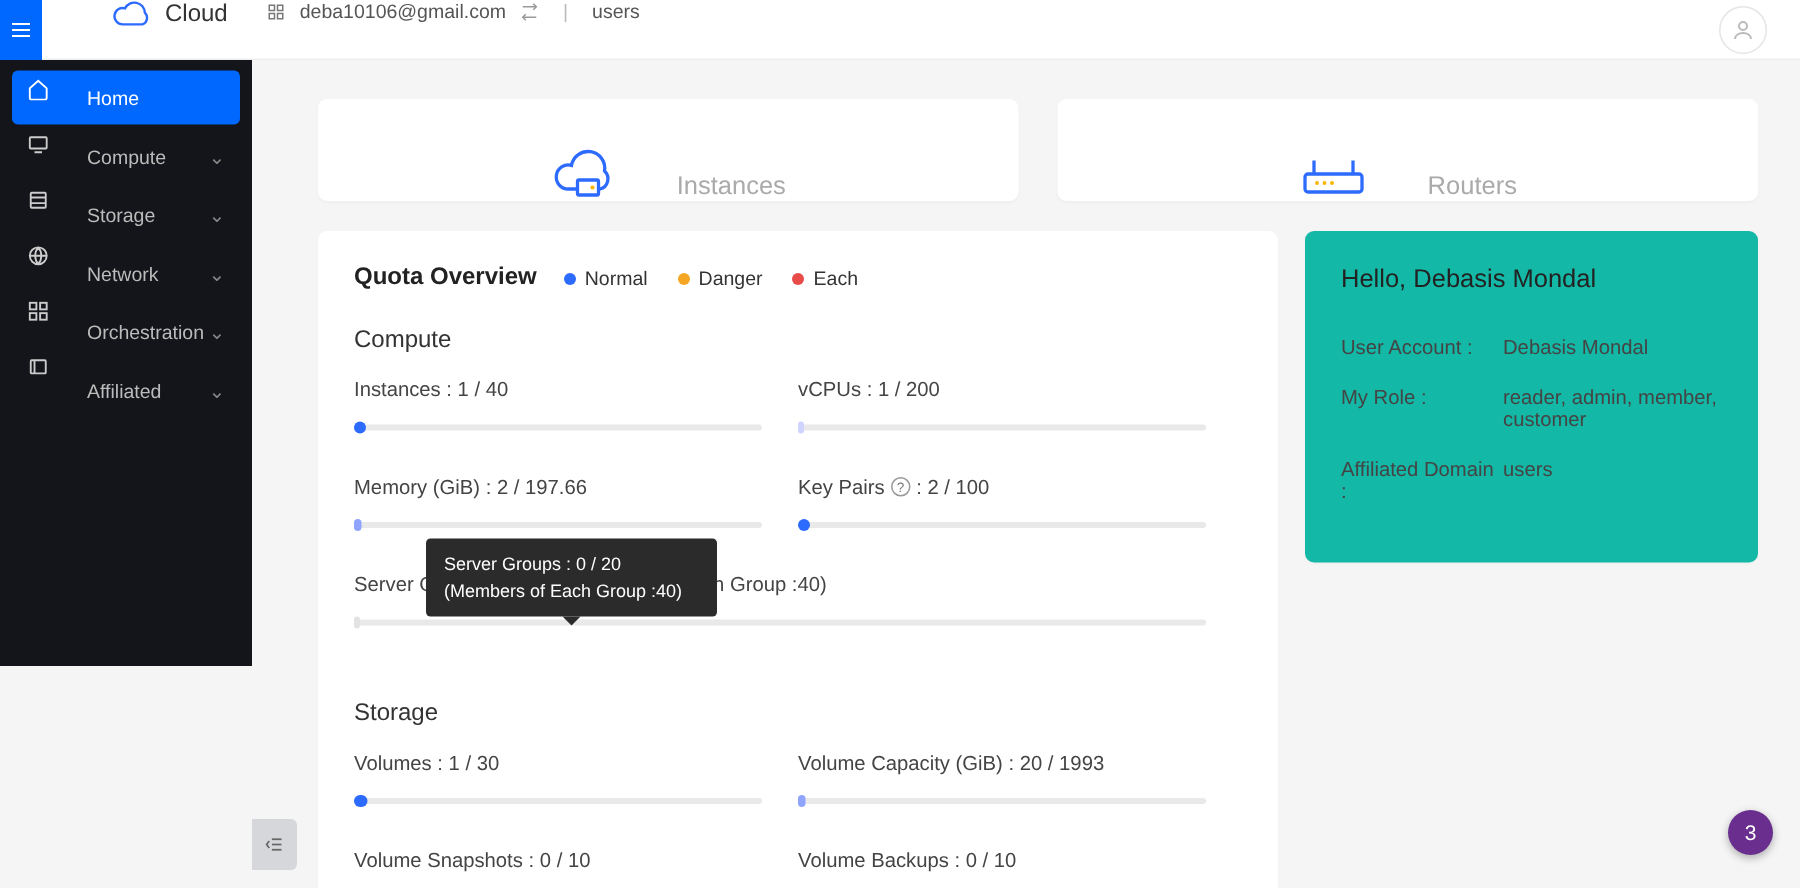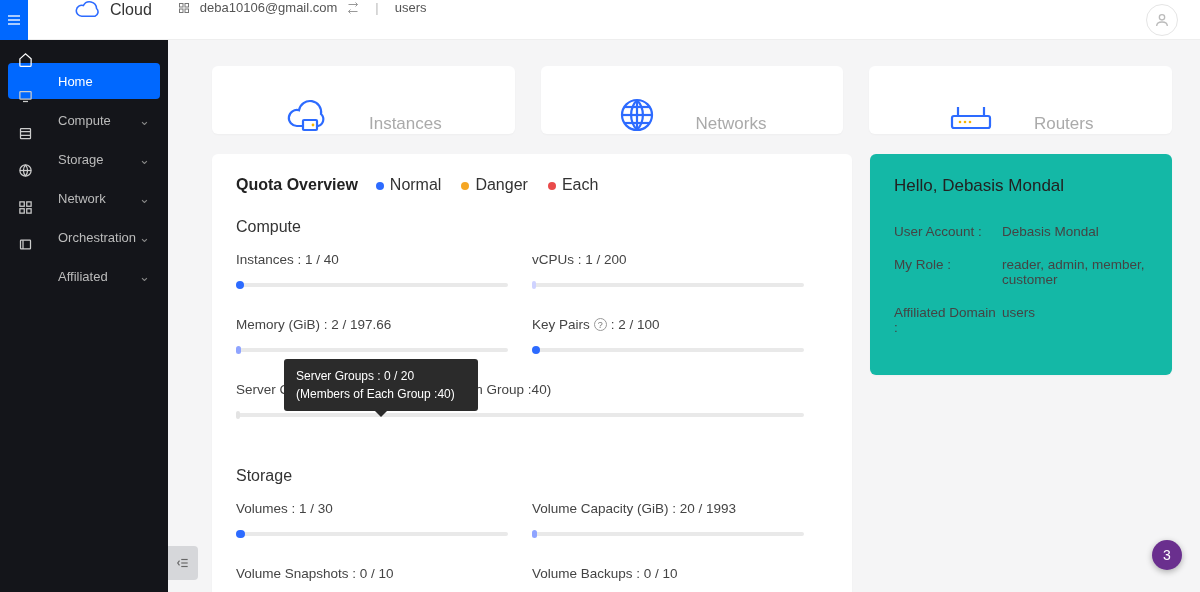--- a/index.html
+++ b/index.html
@@ -7,38 +7,38 @@
 .topbar{height:40px;background:#fff;display:flex;align-items:flex-start;border-bottom:1px solid #eee;position:relative;z-index:5}
 .hamburger{width:28px;height:40px;background:#0068ff;display:flex;align-items:center;justify-content:center;color:#fff;cursor:pointer}
 .hamburger svg{width:16px;height:16px}
 .logo-wrap{display:flex;align-items:center;gap:8px;padding:0 20px 0 46px}
 .logo-text{font-size:16px;color:#333}
 .bc{display:flex;align-items:center;gap:10px;font-size:13px;color:#555;margin-left:6px}
 .bc .sep{color:#bbb;margin:0 6px}
 .bc-grid{width:12px;height:12px}
 .avatar{position:absolute;right:22px;top:4px;width:32px;height:32px;border:1px solid #e5e5e5;border-radius:50%;background:#fff;display:flex;align-items:center;justify-content:center;color:#bbb;cursor:pointer}
 
-.sidebar{position:absolute;left:0;top:40px;width:168px;height:552px;background:#14151a;padding-top:20px}
+.sidebar{position:absolute;left:0;top:40px;width:168px;height:404px;background:#14151a;padding-top:4px}
 .side-strip{position:absolute;left:0;top:40px;width:50px;height:552px;display:flex;flex-direction:column;align-items:center;padding-top:12px;gap:22px;z-index:3;pointer-events:none}
 .side-strip .ico{color:#e6e6e6}
 .side-item{height:36px;margin:3px 8px;border-radius:4px;display:flex;align-items:center;padding-left:50px;padding-right:10px;color:#bbb;font-size:13px;cursor:pointer;justify-content:space-between}
 .side-item.active{background:#0068ff;color:#fff}
 .side-item .chev{color:#888}
 
 .content{position:absolute;left:168px;top:40px;right:0;bottom:0;padding:26px 28px 0 44px;overflow:auto}
 .cards{display:flex;gap:26px;margin-bottom:20px}
 .card{flex:1;background:#fff;border-radius:6px;height:68px;display:flex;align-items:flex-end;justify-content:center;gap:40px;cursor:pointer;box-shadow:0 1px 2px rgba(0,0,0,0.03)}
 .card .cicon{color:#2d6bff}
 .card .clabel{font-size:17px;color:#aaa}
 
 .row2{display:flex;gap:18px;align-items:flex-start}
 .quota{flex:1;background:#fff;border-radius:6px;padding:22px 24px 40px;box-shadow:0 1px 2px rgba(0,0,0,0.03)}
 .quota-head{display:flex;align-items:center;gap:18px;margin-bottom:24px}
 .quota-head h3{font-size:16px;font-weight:600;color:#222}
-.legend{display:flex;gap:20px;font-size:16px;align-items:center}
+.legend{display:flex;gap:20px;font-size:13px;align-items:center}
 .dot{width:8px;height:8px;border-radius:50%;display:inline-block;margin-right:6px}
 .dot.n{background:#2d6bff}.dot.d{background:#f5a623}.dot.f{background:#e94b4b}
 .section-title{font-size:16px;color:#333;margin-bottom:16px}
 .qgrid{display:flex;flex-wrap:wrap}
 .qitem{width:50%;margin-bottom:30px;position:relative}
 .qitem.full{width:100%}
 .qlabel{font-size:13.5px;color:#444;margin-bottom:16px;display:flex;align-items:center;gap:4px}
 .qlabel .hint{width:13px;height:13px;border:1px solid #999;border-radius:50%;display:inline-flex;align-items:center;justify-content:center;font-size:9px;color:#777}
 .bar{width:92%;height:4px;background:#e9e9e9;border-radius:4px;position:relative}
 .bar .fill{position:absolute;left:0;top:-2px;height:8px;border-radius:4px;background:#2d6bff}
@@ -168,31 +168,20 @@
   <div class="cards">
     <div class="card">
       <svg class="cicon" width="44" height="36" viewBox="0 0 44 36" fill="none" stroke="#2d6bff" stroke-width="2.2">
           <path d="M33 28H12a8 8 0 1 1 2-15.7A10 10 0 0 1 36 16a7 7 0 0 1-3 12z"></path>
           <rect x="18" y="22" width="14" height="10" rx="1" fill="#fff"></rect>
           <circle cx="28" cy="27" r="1.4" fill="#f7b500" stroke="none"></circle>
         </svg>
       <span class="clabel">Instances</span>
     </div>
     <div class="card">
-      <svg class="cicon" width="38" height="38" viewBox="0 0 38 38" fill="none" stroke="#2d6bff" stroke-width="2.2">
-          <circle cx="19" cy="19" r="15"></circle>
-          <line x1="4" y1="19" x2="34" y2="19"></line>
-          <line x1="19" y1="4" x2="19" y2="34"></line>
-          <path d="M19 4a22 22 0 0 1 0 30M19 4a22 22 0 0 0 0 30"></path>
-          <line x1="7" y1="11" x2="31" y2="11"></line>
-          <line x1="7" y1="27" x2="31" y2="27"></line>
-        </svg>
-      <span class="clabel">Networks</span>
-    </div>
-    <div class="card">
       <svg class="cicon" width="46" height="30" viewBox="0 0 46 30" fill="none" stroke="#2d6bff" stroke-width="2.2">
           <rect x="4" y="12" width="38" height="12" rx="2"></rect>
           <line x1="10" y1="12" x2="10" y2="3"></line>
           <line x1="36" y1="12" x2="36" y2="3"></line>
           <circle cx="12" cy="18" r="1.3" fill="#f7b500" stroke="none"></circle>
           <circle cx="17" cy="18" r="1.3" fill="#f7b500" stroke="none"></circle>
           <circle cx="22" cy="18" r="1.3" fill="#f7b500" stroke="none"></circle>
         </svg>
       <span class="clabel">Routers</span>
     </div>

